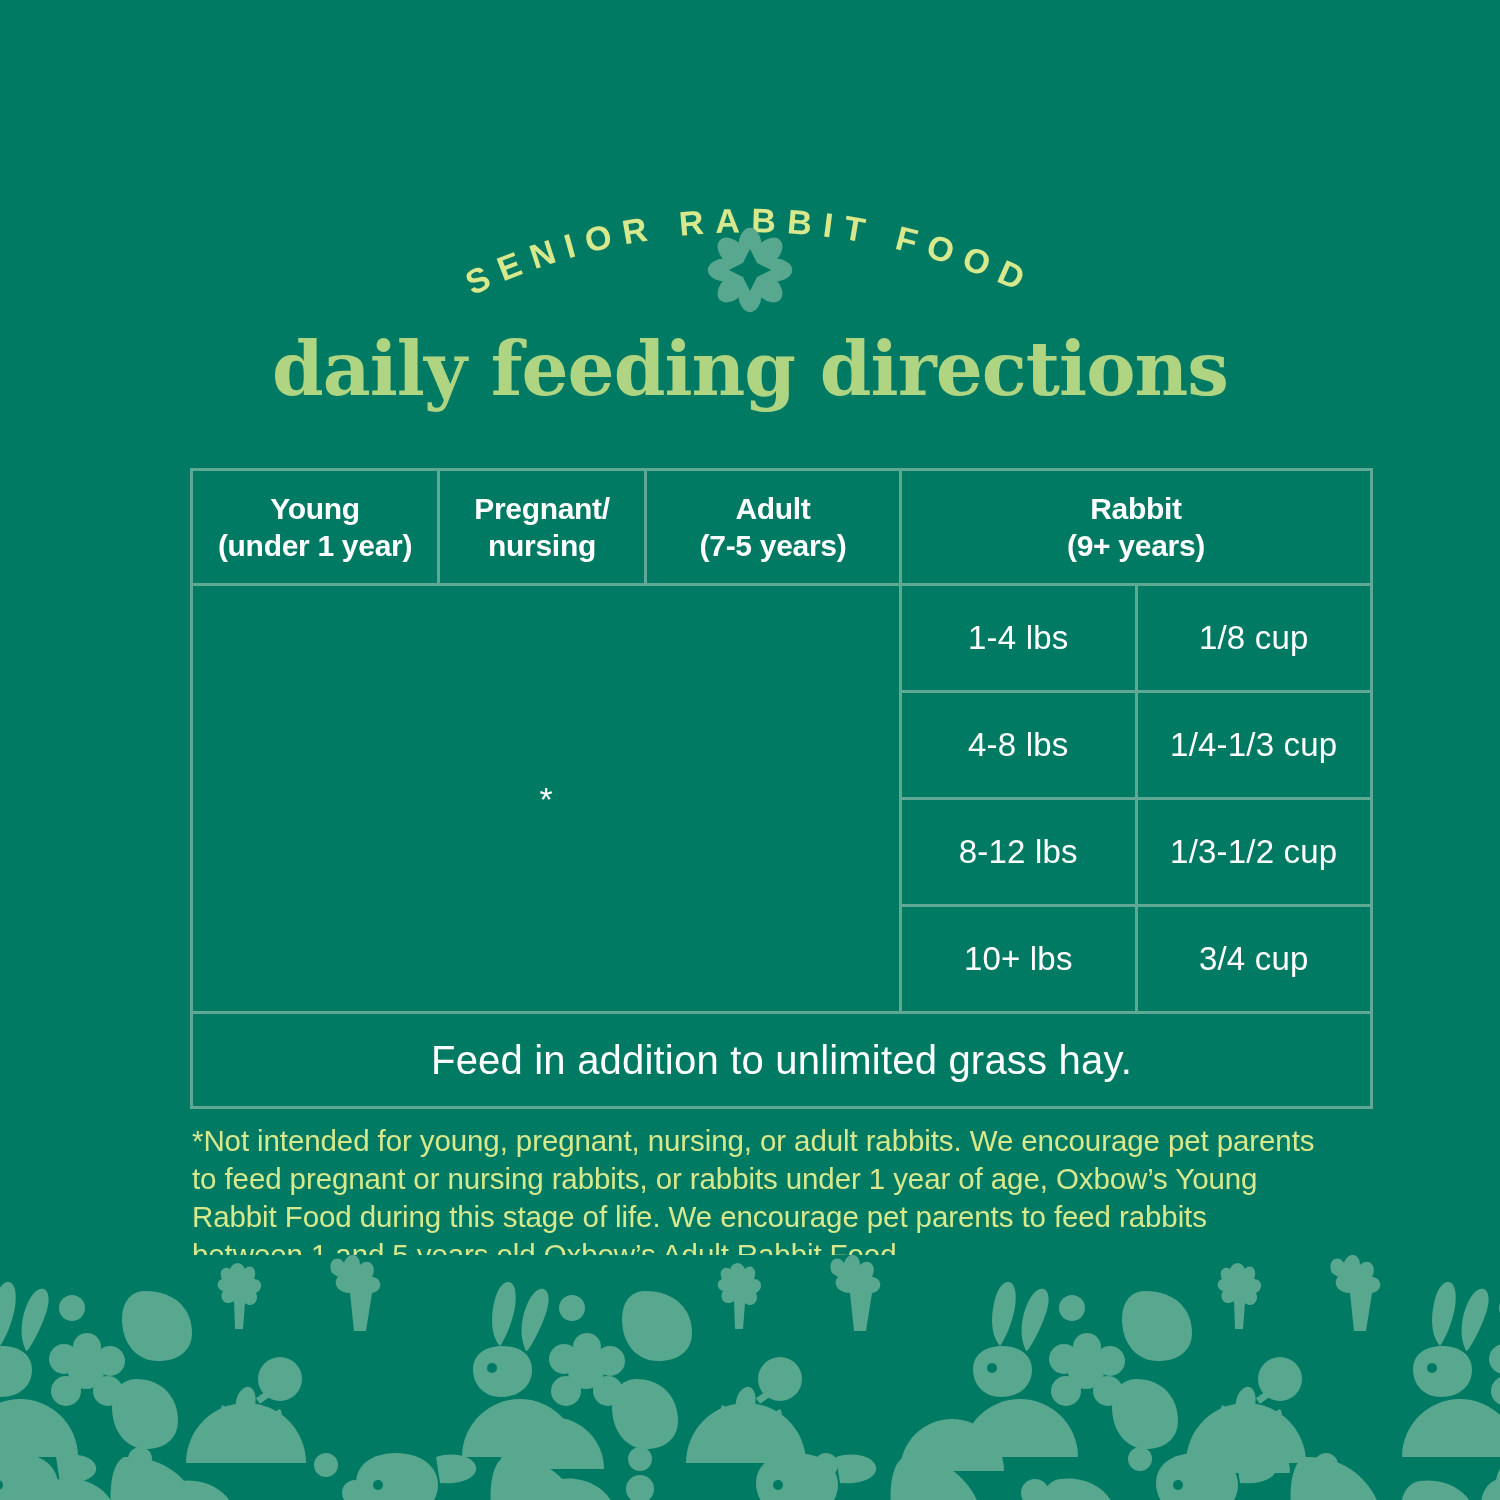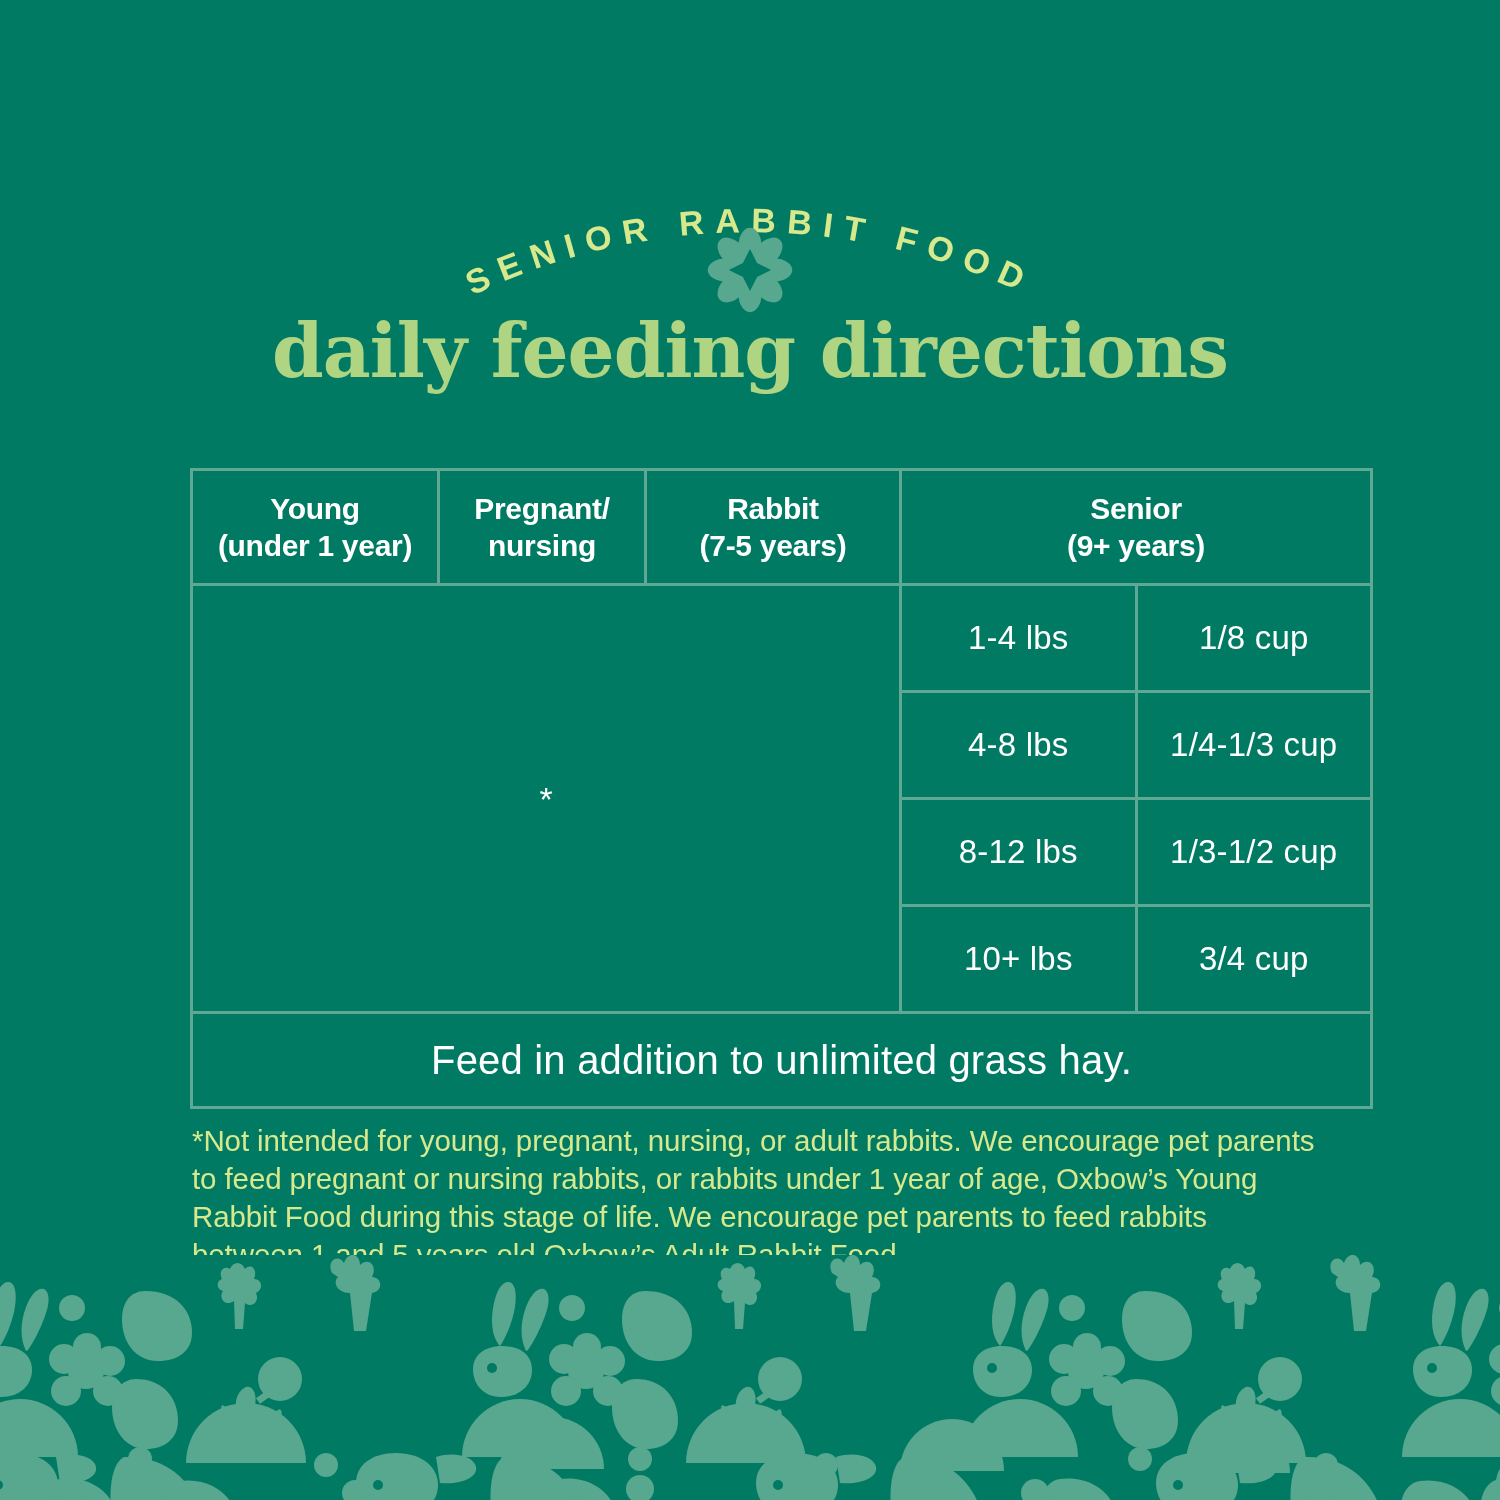--- a/index.html
+++ b/index.html
@@ -37,21 +37,21 @@
     position: absolute;
     top: 226px;
     left: 706px;
     width: 88px;
     height: 88px;
   }
 
   
   .page-title {
     position: absolute;
-    top: 314px;
+    top: 332px;
     left: 0;
     width: 1500px;
     text-align: center;
     font-family: "DejaVu Serif", "Liberation Serif", serif;
     font-weight: 700;
     font-size: 74px;
     line-height: 1;
     letter-spacing: -1px;
     color: #AFD482;
     white-space: nowrap;
@@ -167,25 +167,25 @@
     <tr>
       <th class="col-head" style="width:232px">
         <div>Young</div>
         <div>(under 1 year)</div>
       </th>
       <th class="col-head" style="width:192px">
         <div>Pregnant/</div>
         <div>nursing</div>
       </th>
       <th class="col-head" style="width:240px">
-        <div>Rabbit</div>
+        <div>Adult</div>
         <div>(7-5 years)</div>
       </th>
       <th class="col-head" colspan="2" style="width:456px">
-        <div>Senior</div>
+        <div>Rabbit</div>
         <div>(9+ years)</div>
       </th>
     </tr>
   </thead>
   <tbody>
     <tr>
       <td class="merged-note" colspan="3" rowspan="4">*</td>
       <td class="data-cell" style="width:208px">1-4 lbs</td>
       <td class="data-cell" style="width:248px">1/8 cup</td>
     </tr>

